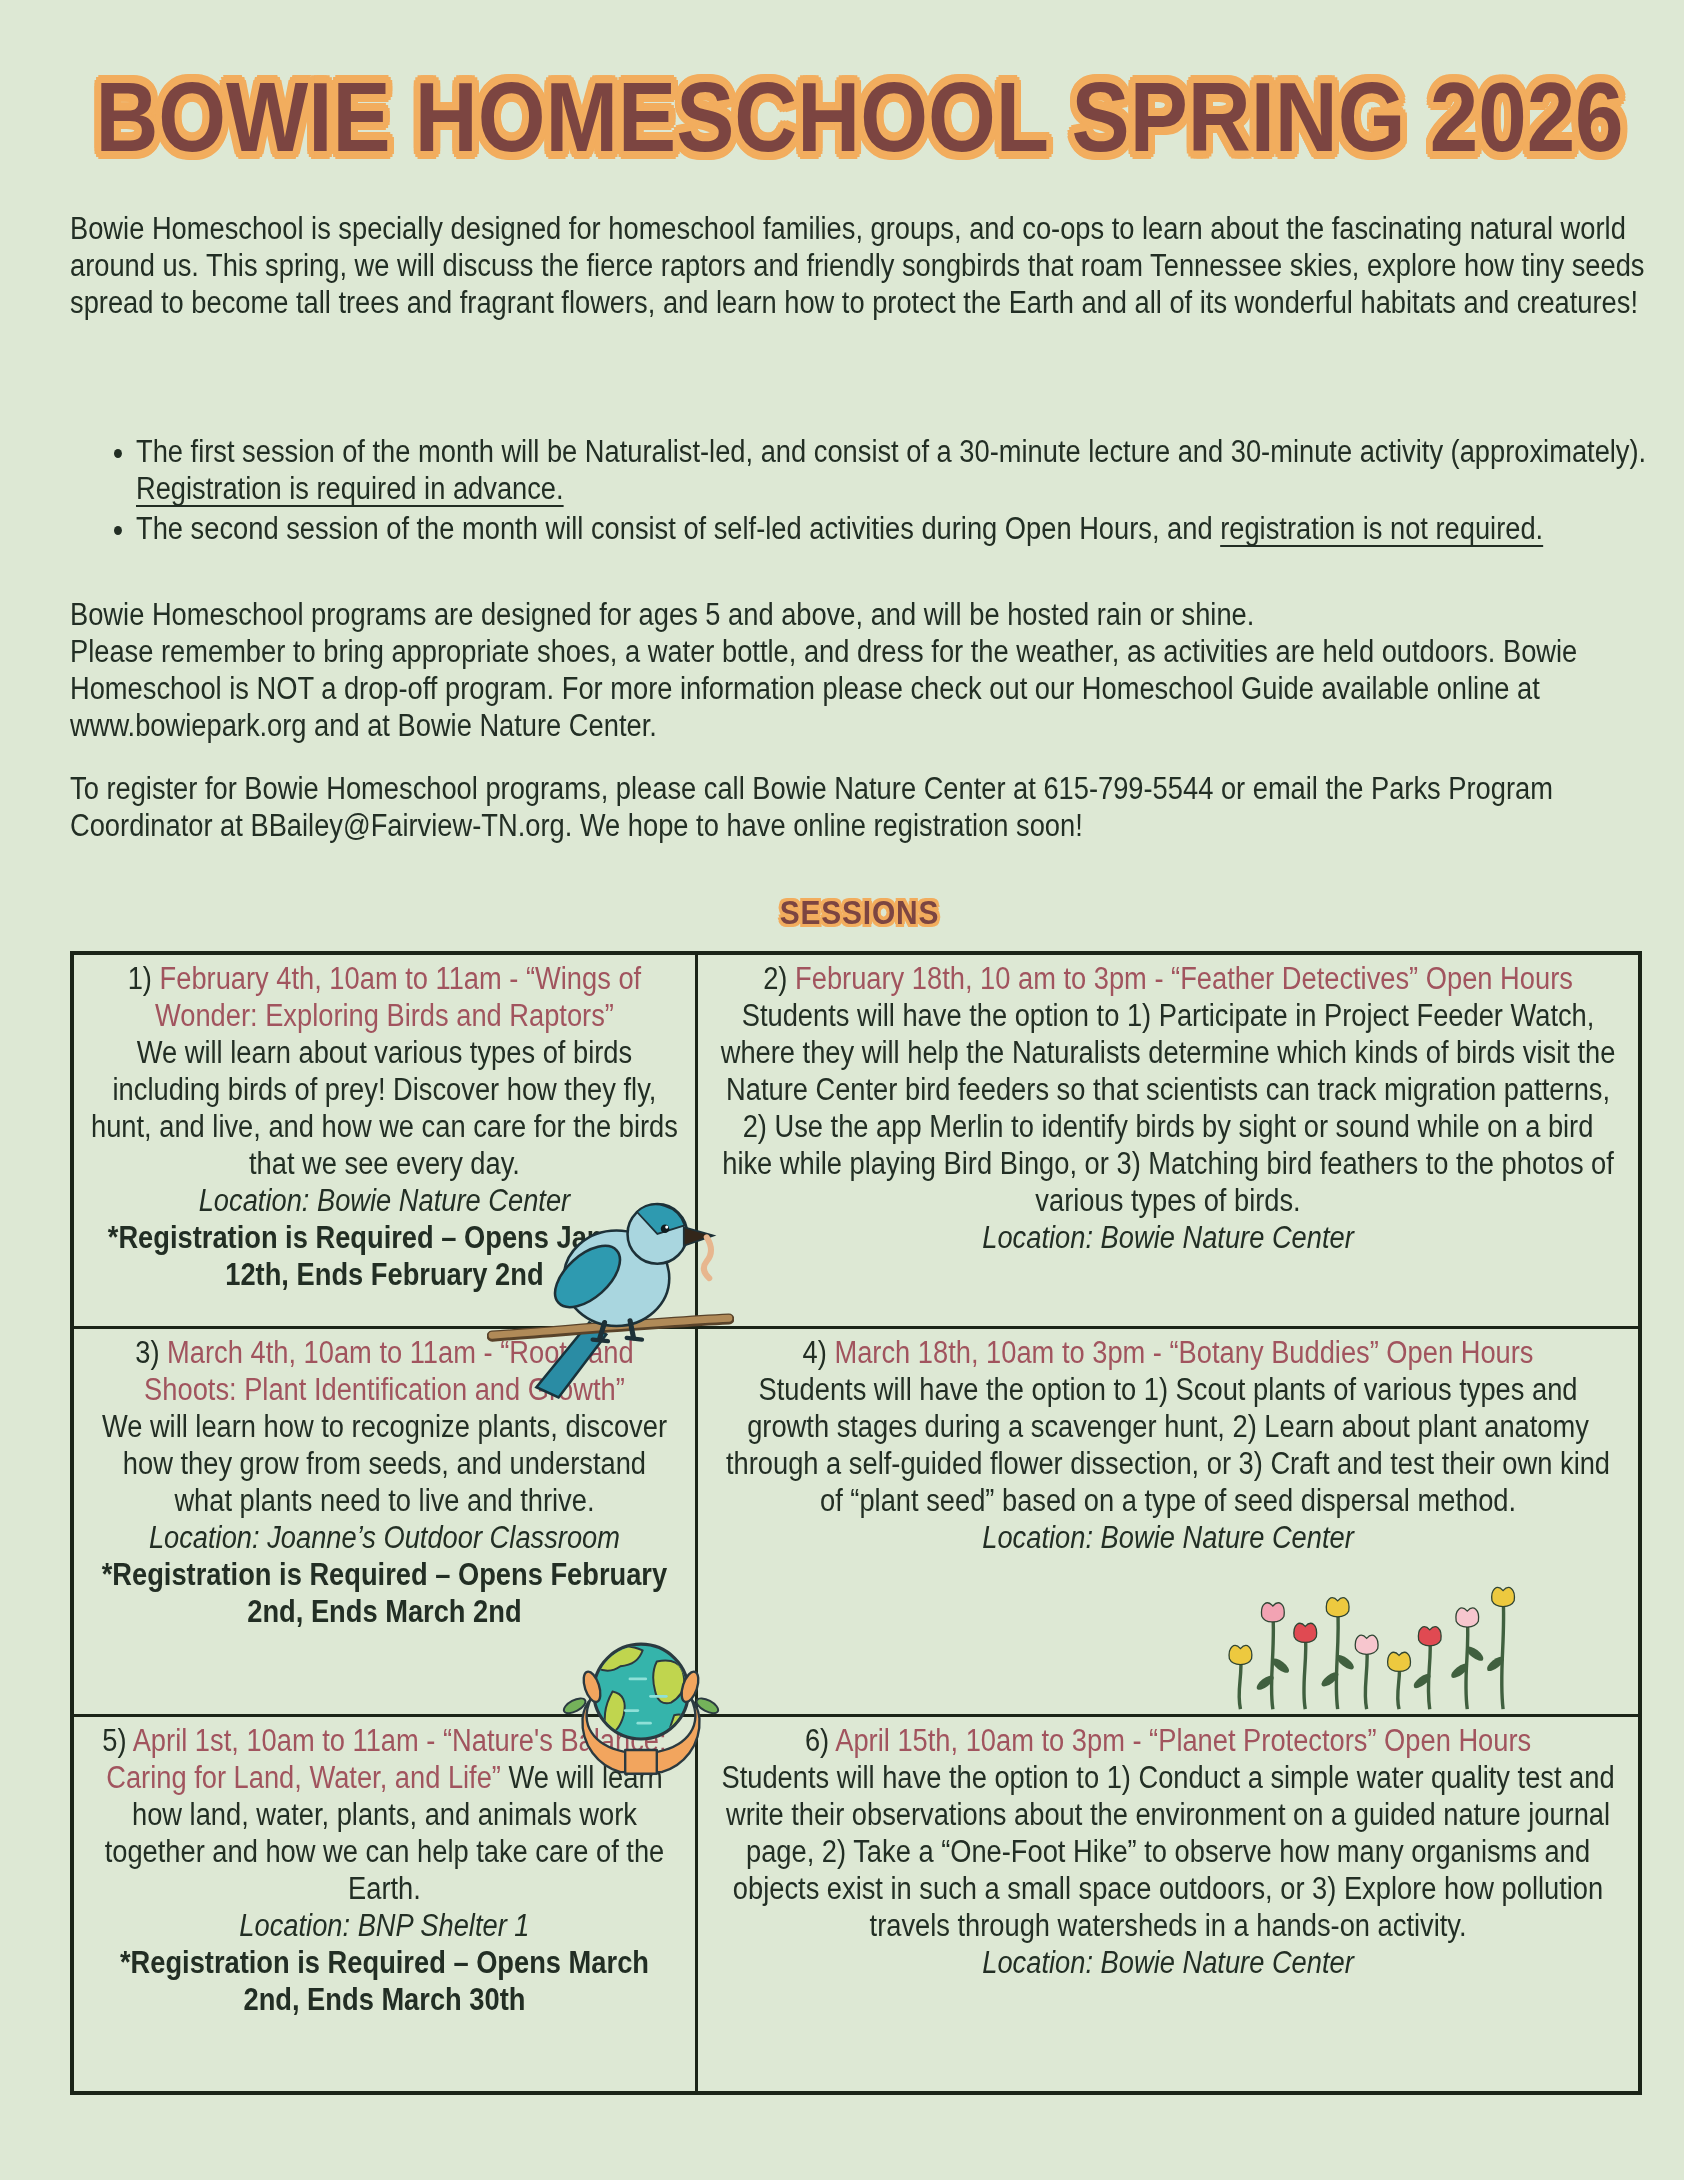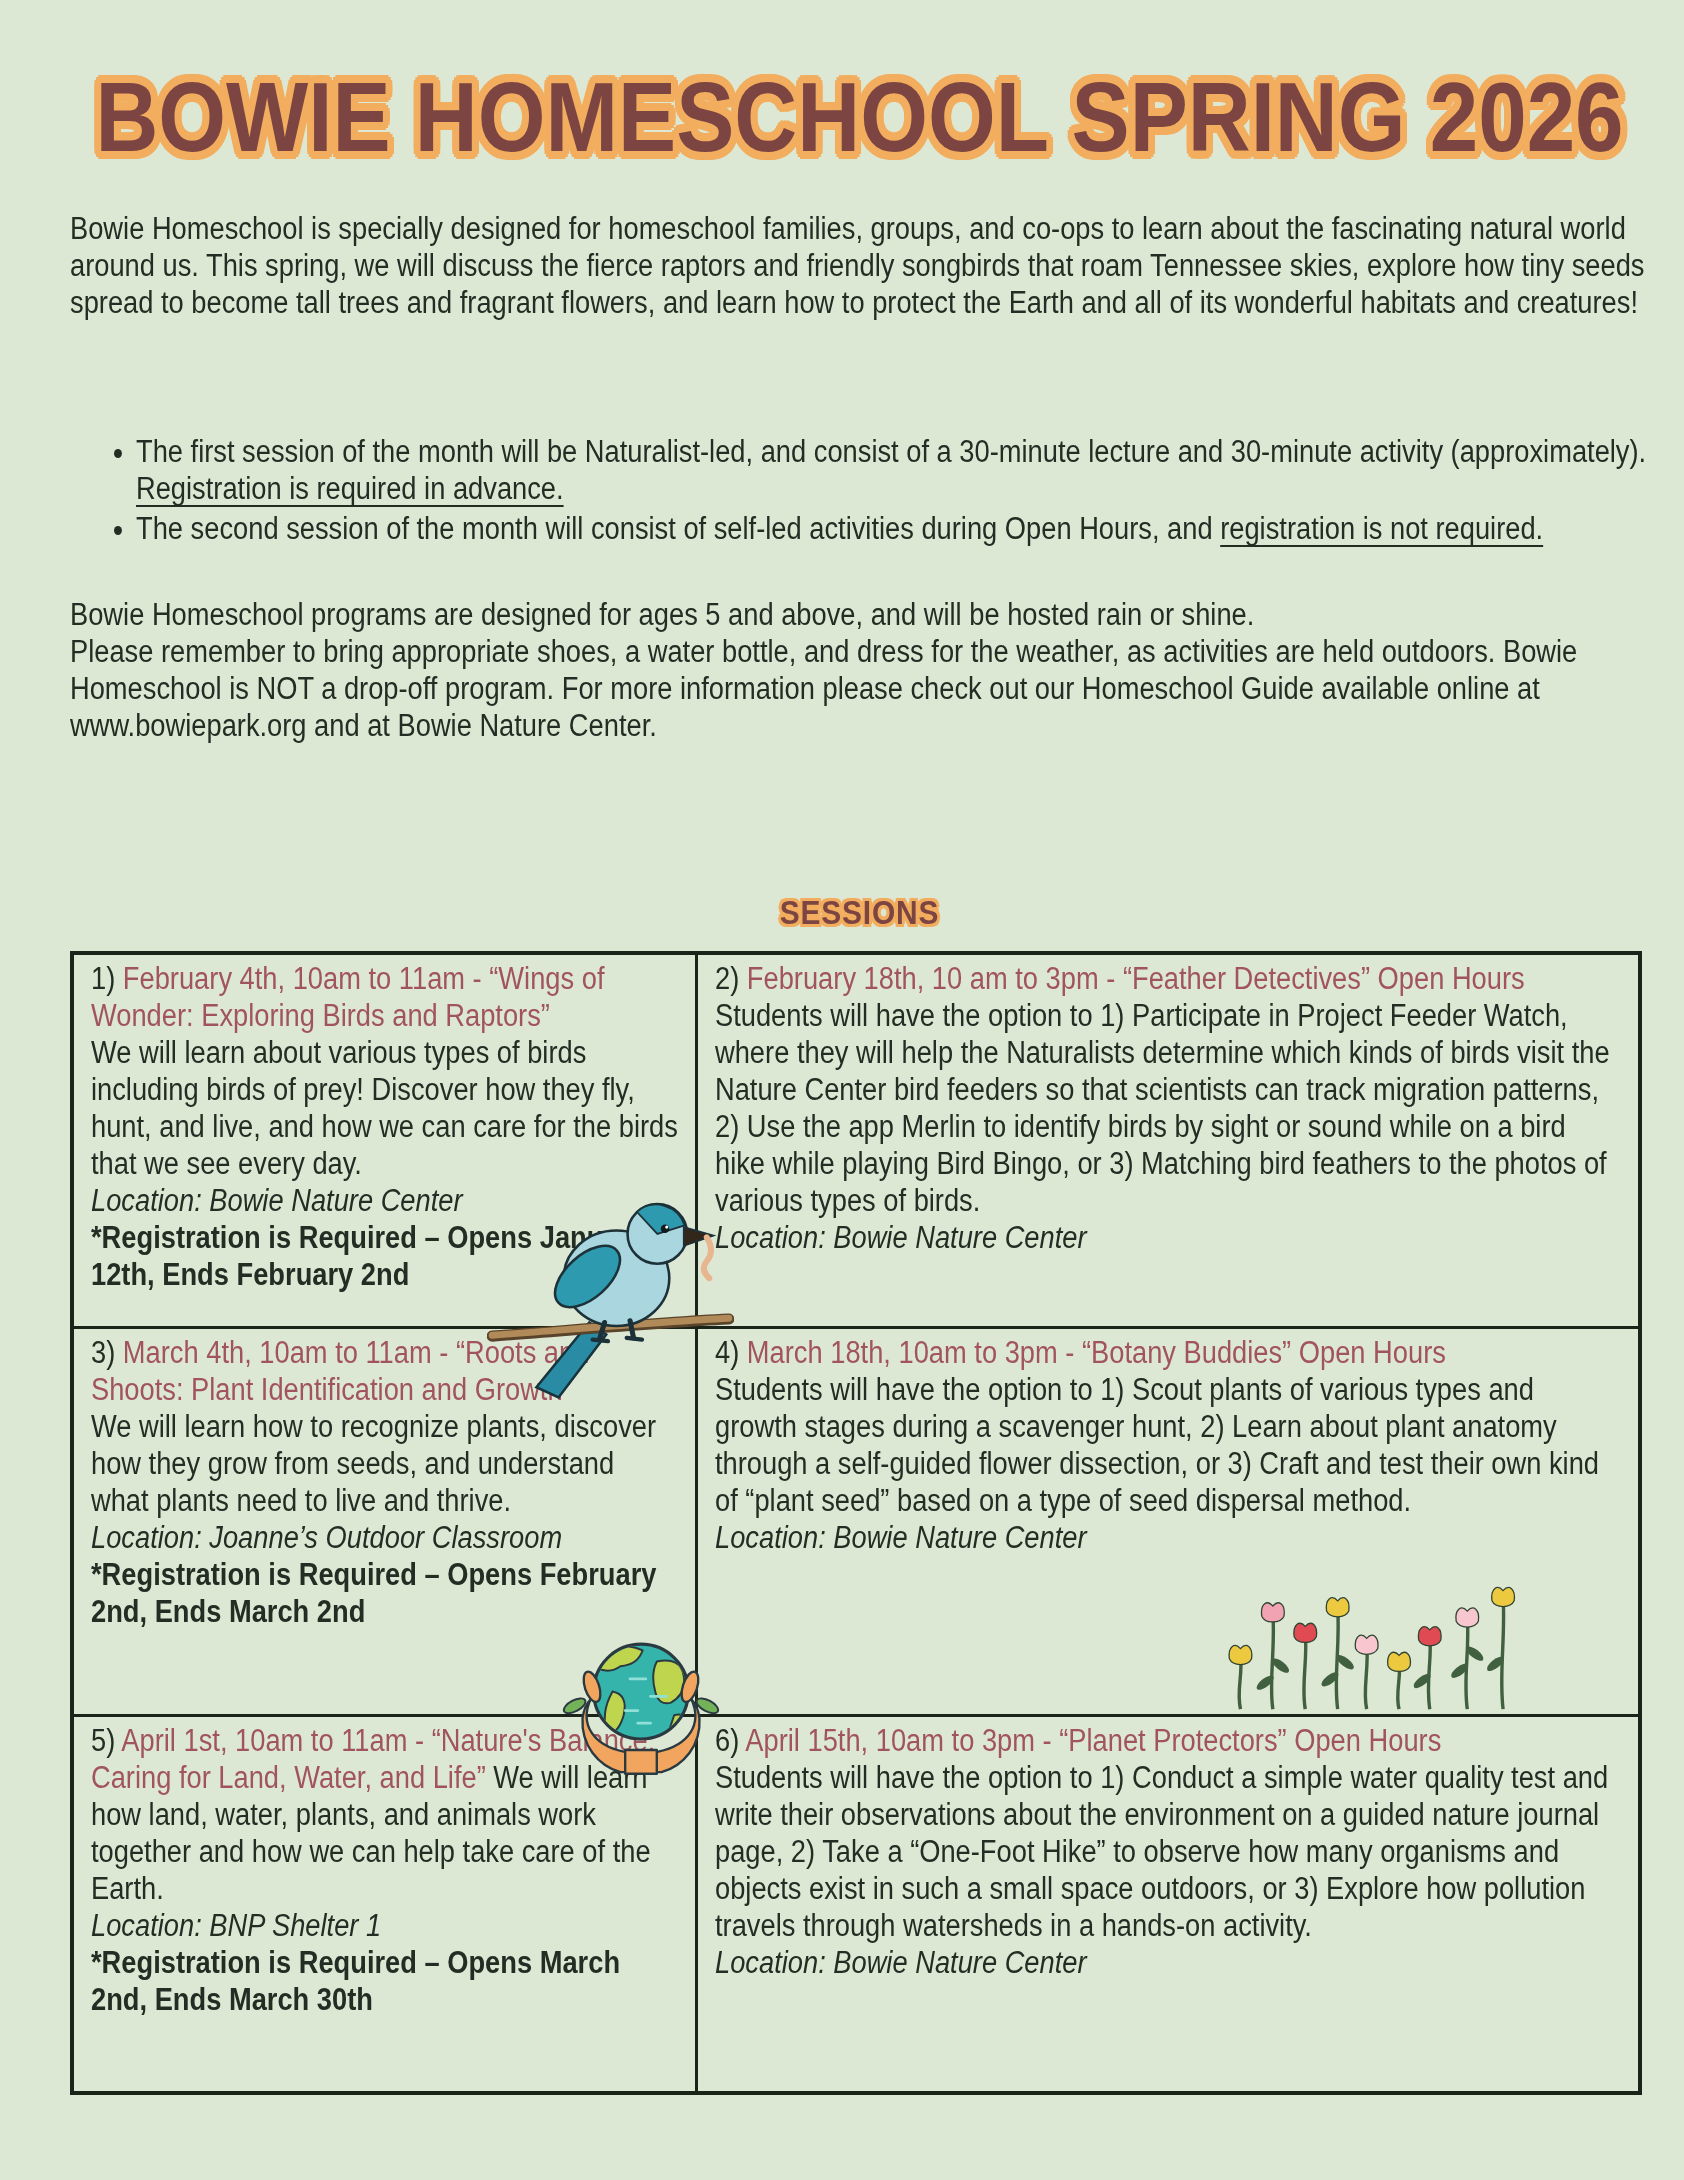--- a/index.html
+++ b/index.html
@@ -30,21 +30,21 @@
     color:#7c4541;letter-spacing:0.9px;
     text-shadow:
       3.4px 0 0 #f2ad5e,-3.4px 0 0 #f2ad5e,0 3.4px 0 #f2ad5e,0 -3.4px 0 #f2ad5e,
       2.6px 2.6px 0 #f2ad5e,-2.6px 2.6px 0 #f2ad5e,2.6px -2.6px 0 #f2ad5e,-2.6px -2.6px 0 #f2ad5e;
   }
 
   .stable{
     display:grid;grid-template-columns:39.7% 60.3%;grid-template-rows:371px 388px 377px;
     border:4.3px solid #1b2418;box-sizing:border-box;width:1572px;
   }
-  .cell{box-sizing:border-box;padding:5.1px 17px 0 17px;overflow:hidden;}
+  .cell{box-sizing:border-box;padding:5.1px 17px 0 17px;overflow:hidden;text-align:center;}
   .cell.bl{border-left:3.4px solid #1b2418;}
   .cell.bt{border-top:3.4px solid #1b2418;}
   .cin{width:113.636%;transform:scaleX(0.88);transform-origin:0 0;font-size:31px;line-height:37px;}
   .ct{margin:0;}
   .num{color:#222e24;}
   .red{color:#a1545e;}
   .cbody{display:block;color:#222e24;}
   .cbody.inline{display:inline;}
   .loc{margin:0;font-style:italic;color:#222e24;}
   .reg{margin:0;font-weight:bold;color:#222e24;}
@@ -79,20 +79,25 @@
     </div>
   </div>
 
   <div class="abs" style="top:596px">
     <div class="cond">
       <p class="p">Bowie Homeschool programs are designed for ages 5 and above, and will be hosted rain or shine.</p>
       <p class="p">Please remember to bring appropriate shoes, a water bottle, and dress for the weather, as activities are held outdoors. Bowie Homeschool is NOT a drop-off program. For more information please check out our Homeschool Guide available online at www.bowiepark.org and at Bowie Nature Center.</p>
     </div>
   </div>
 
+  <div class="abs" style="top:770px">
+    <div class="cond">
+      <p class="p">To register for Bowie Homeschool programs, please call Bowie Nature Center at 615-799-5544 or email the Parks Program Coordinator at BBailey@Fairview-TN.org. We hope to have online registration soon!</p>
+    </div>
+  </div>
 
   <div class="abs" style="top:888px">
     <div class="cond">
       <h2 class="sessions-h">SESSIONS</h2>
     </div>
   </div>
 
   <div class="abs stable" style="top:951px">
 
     <div class="cell">

